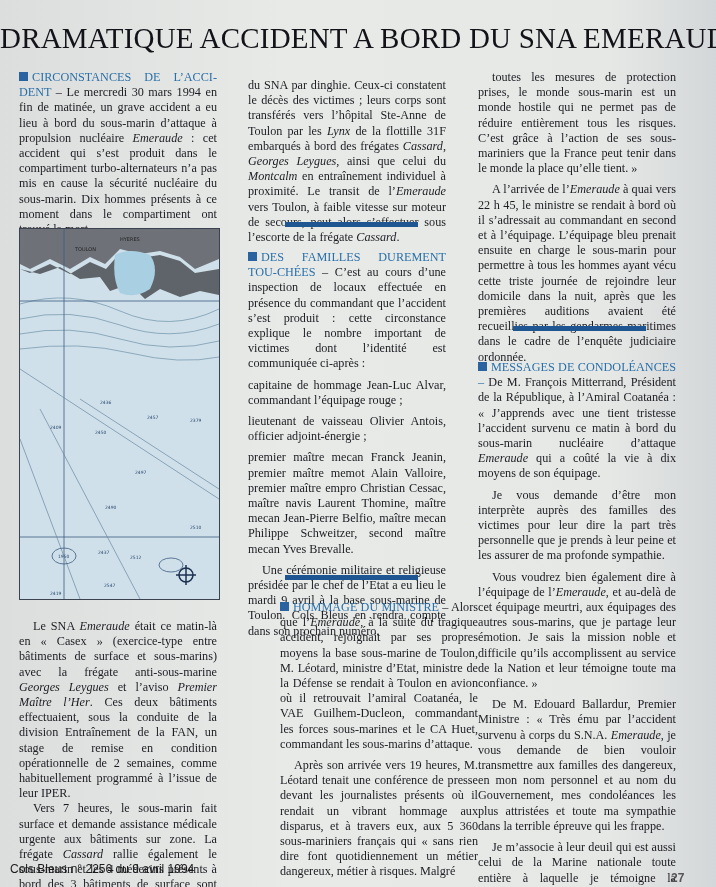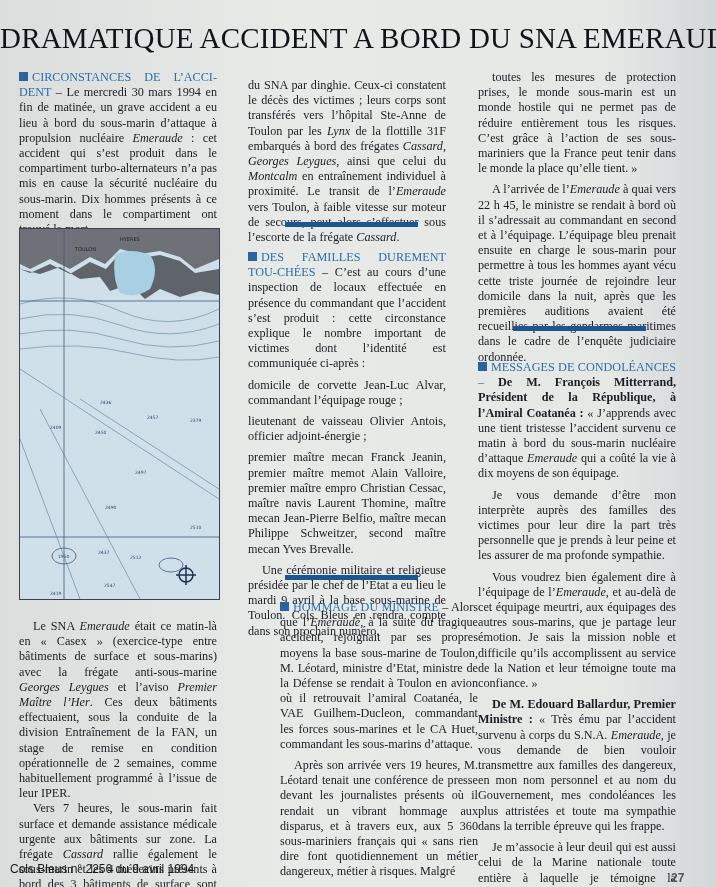--- a/index.html
+++ b/index.html
@@ -25,21 +25,21 @@
   .col { position: absolute; font-family: "Liberation Serif", serif; font-size: 12.2px; line-height: 15.2px; text-align: justify; }
   .c1 { left: 19px; width: 198px; }
   .c2 { left: 248px; width: 198px; }
   .c3 { left: 478px; width: 198px; }
   .head { color: #2a6fa8; }
   .sq { display: inline-block; width: 9px; height: 9px; background: #2a63a0; margin-right: 4px; vertical-align: 0; }
   p { margin: 0; }
   .ind { text-indent: 14px; }
   .gap { margin-top: 6px; }
   .rule { position: absolute; height: 5px; background: #1f5590; }
-  .bold { font-weight: bold; }
+  .bold { font-weight: normal; }
   i { font-style: italic; }
   .map {
     position: absolute; left: 19px; top: 228px; width: 199px; height: 370px;
     border: 1px solid #3b4250;
     background: #c8dbe6;
     overflow: hidden;
   }
   .footer {
     position: absolute; left: 10px; top: 862px;
     font-family: "Liberation Sans", sans-serif; font-size: 12px; color: #1a1a1a;
@@ -117,21 +117,21 @@
     <p>
       <span>du SNA par dinghie. Ceux-ci constatent le décès des victimes ; leurs corps sont transférés vers l’hôpital Ste-Anne de Toulon par les </span><i>Lynx</i><span> de la flottille 31F embarqués à bord des frégates </span><i>Cassard</i><span>, </span><i>Georges Leygues</i><span>, ainsi que celui du </span><i>Montcalm</i><span> en entraînement individuel à proximité. Le transit de l’</span><i>Emeraude</i><span> vers Toulon, à faible vitesse sur moteur de secours, peut alors s’effectuer sous l’escorte de la frégate </span><i>Cassard</i><span>.</span>
     </p>
   </div>
   <div class="rule" style="left:285px; top:222px; width:133px;"></div>
 
   <div class="col c2" style="top:250px;">
     <p>
       <span class="sq"></span><span class="head">DES FAMILLES DUREMENT TOU-CHÉES</span><span> – C’est au cours d’une inspection de locaux effectuée en présence du commandant que l’accident s’est produit : cette circonstance explique le nombre important de victimes dont l’identité est communiquée ci-après :</span>
     </p>
-    <p class="gap">domicile de corvette Jean-Luc Alvar, commandant l’équipage rouge ;</p>
+    <p class="gap">capitaine de hommage Jean-Luc Alvar, commandant l’équipage rouge ;</p>
     <p class="gap">lieutenant de vaisseau Olivier Antois, officier adjoint-énergie ;</p>
     <p class="gap">premier maître mecan Franck Jeanin, premier maître memot Alain Valloire, premier maître empro Christian Cessac, maître navis Laurent Thomine, maître mecan Jean-Pierre Belfio, maître mecan Philippe Schweitzer, second maître mecan Yves Brevalle.</p>
     <p class="ind gap">Une cérémonie militaire et religieuse présidée par le chef de l’Etat a eu lieu le mardi 9 avril à la base sous-marine de Toulon. Cols Bleus en rendra compte dans son prochain numéro.</p>
   </div>
   <div class="rule" style="left:285px; top:575px; width:133px;"></div>
 
   <div class="col c2" style="top:600px;margin-left:32px;">
     <p>
       <span class="sq"></span><span class="head">HOMMAGE DU MINISTRE</span><span> – Alors que l’</span><i>Emeraude</i><span>, à la suite du tragique accident, rejoignait par ses propres moyens la base sous-marine de Toulon, M. Léotard, ministre d’Etat, ministre de la Défense se rendait à Toulon en avion où il retrouvait l’amiral Coatanéa, le VAE Guilhem-Ducleon, commandant les forces sous-marines et le CA Huet, commandant les sous-marins d’attaque.</span>
     </p>

